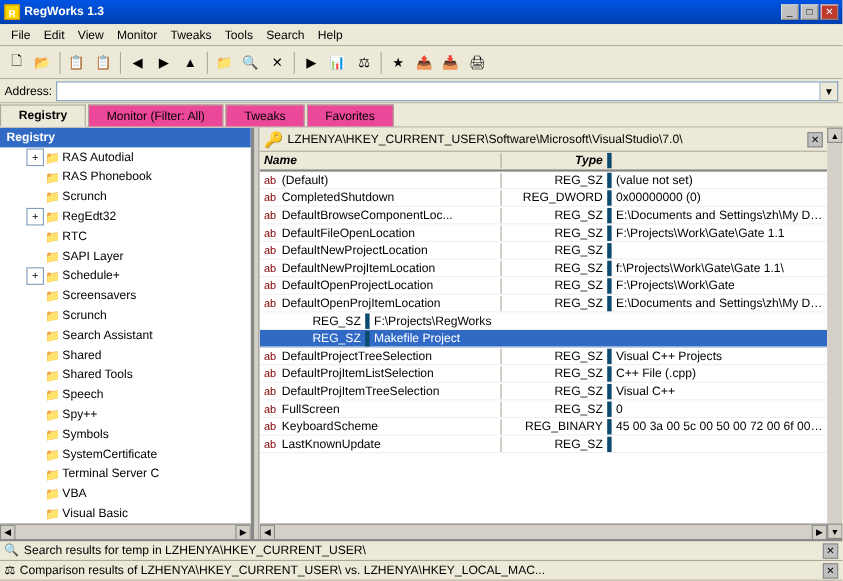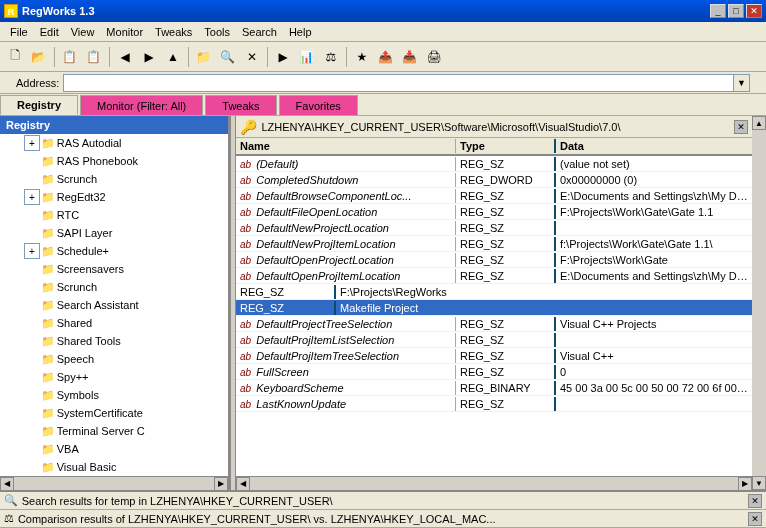--- a/index.html
+++ b/index.html
@@ -59,21 +59,21 @@
       display: flex; align-items: center; justify-content: center;
       cursor: pointer; font-size: 12px;
     }
     .tb-sep { width: 1px; height: 20px; background: #aca899; margin: 0 2px; }
 
     
     .address-bar {
       background: #ece9d8;
       display: flex;
       align-items: center;
-      padding: 2px 16px;
+      padding: 2px 4px;
       height: 22px;
       border-bottom: 1px solid #aca899;
     }
     .address-label { font-size: 11px; margin-right: 4px; color: #000; }
     .address-input {
       flex: 1;
       height: 18px;
       border: 1px solid #7f9db9;
       background: white;
       font-size: 11px;
@@ -192,35 +192,36 @@
       flex-direction: column;
     }
     .reg-table-header {
       display: flex;
       background: #ece9d8;
       border-bottom: 2px solid #888;
       font-size: 11px;
       font-weight: bold;
       height: 18px;
       align-items: center;
+      font-style: italic;
     }
     .col-name { width: 220px; min-width: 220px; padding: 1px 4px; border-right: 1px solid #aca899; }
-    .col-type { width: 100px; min-width: 100px; padding: 1px 4px; border-right: 2px solid #0c4a6e; }
+    .col-type { width: 100px; min-width: 100px; padding: 1px 4px; border-right: 4px solid #0c4a6e; text-align: right; }
     .col-data { flex: 1; padding: 1px 4px; }
     .reg-table-body { overflow-y: auto; flex: 1; }
     .reg-row {
       display: flex;
       font-size: 11px;
       min-height: 16px;
       align-items: center;
       border-bottom: 1px solid #f0f0f0;
       cursor: pointer;
     }
     .reg-row.selected { background: #316ac5; color: white; }
-    .reg-row .col-name { overflow: hidden; text-overflow: ellipsis; white-space: nowrap; font-style: italic; }
+    .reg-row .col-name { overflow: hidden; text-overflow: ellipsis; white-space: nowrap; }
     .reg-row .col-data { overflow: hidden; text-overflow: ellipsis; white-space: nowrap; }
 
     .ab-icon { font-size: 10px; margin-right: 2px; color: #800000; }
 
     
     .bottom-panels {
       border-top: 2px solid #888;
       background: #ece9d8;
     }
     .bottom-row {
@@ -488,21 +489,20 @@
       <div class="path-bar">
         <span class="path-icon">🔑</span>
         <span class="path-text">LZHENYA\HKEY_CURRENT_USER\Software\Microsoft\VisualStudio\7.0\</span>
         <div class="path-close">✕</div>
       </div>
 
       <div class="reg-table">
         <div class="reg-table-header">
           <div class="col-name">Name</div>
           <div class="col-type">Type</div>
-          <div class="col-data">Data</div>
           <div style="width:14px;"></div>
         </div>
         <div class="reg-table-body">
 
           <div class="reg-row">
             <div class="col-name"><span class="ab-icon">ab</span> (Default)</div>
             <div class="col-type">REG_SZ</div>
             <div class="col-data">(value not set)</div>
           </div>
           <div class="reg-row">
@@ -549,20 +549,21 @@
             <div class="col-data">Makefile Project</div>
           </div>
           <div class="reg-row">
             <div class="col-name"><span class="ab-icon">ab</span> DefaultProjectTreeSelection</div>
             <div class="col-type">REG_SZ</div>
             <div class="col-data">Visual C++ Projects</div>
           </div>
           <div class="reg-row">
             <div class="col-name"><span class="ab-icon">ab</span> DefaultProjItemListSelection</div>
             <div class="col-type">REG_SZ</div>
+            <div class="col-data">C++ File (.cpp)</div>
           </div>
           <div class="reg-row">
             <div class="col-name"><span class="ab-icon">ab</span> DefaultProjItemTreeSelection</div>
             <div class="col-type">REG_SZ</div>
             <div class="col-data">Visual C++</div>
           </div>
           <div class="reg-row">
             <div class="col-name"><span class="ab-icon">ab</span> FullScreen</div>
             <div class="col-type">REG_SZ</div>
             <div class="col-data">0</div>

